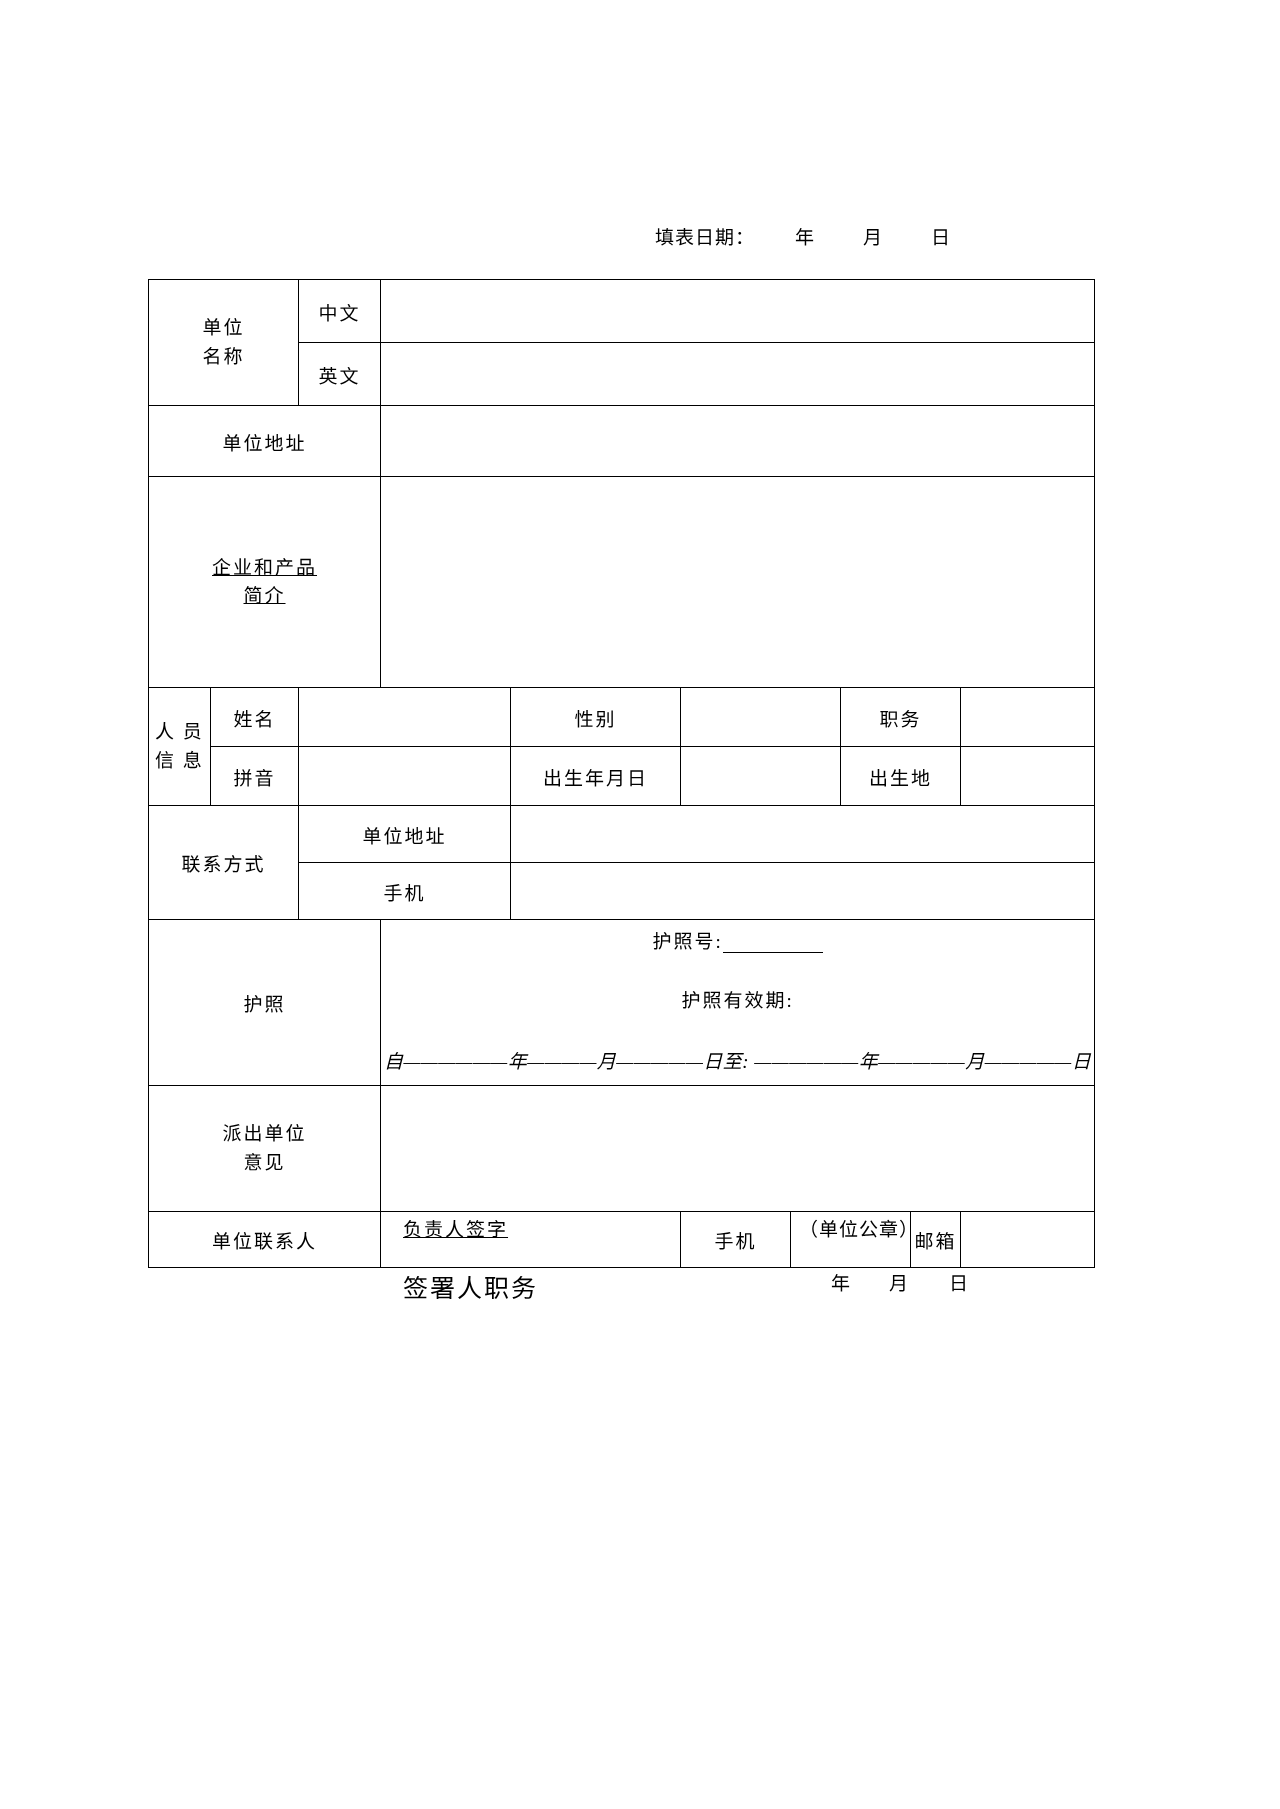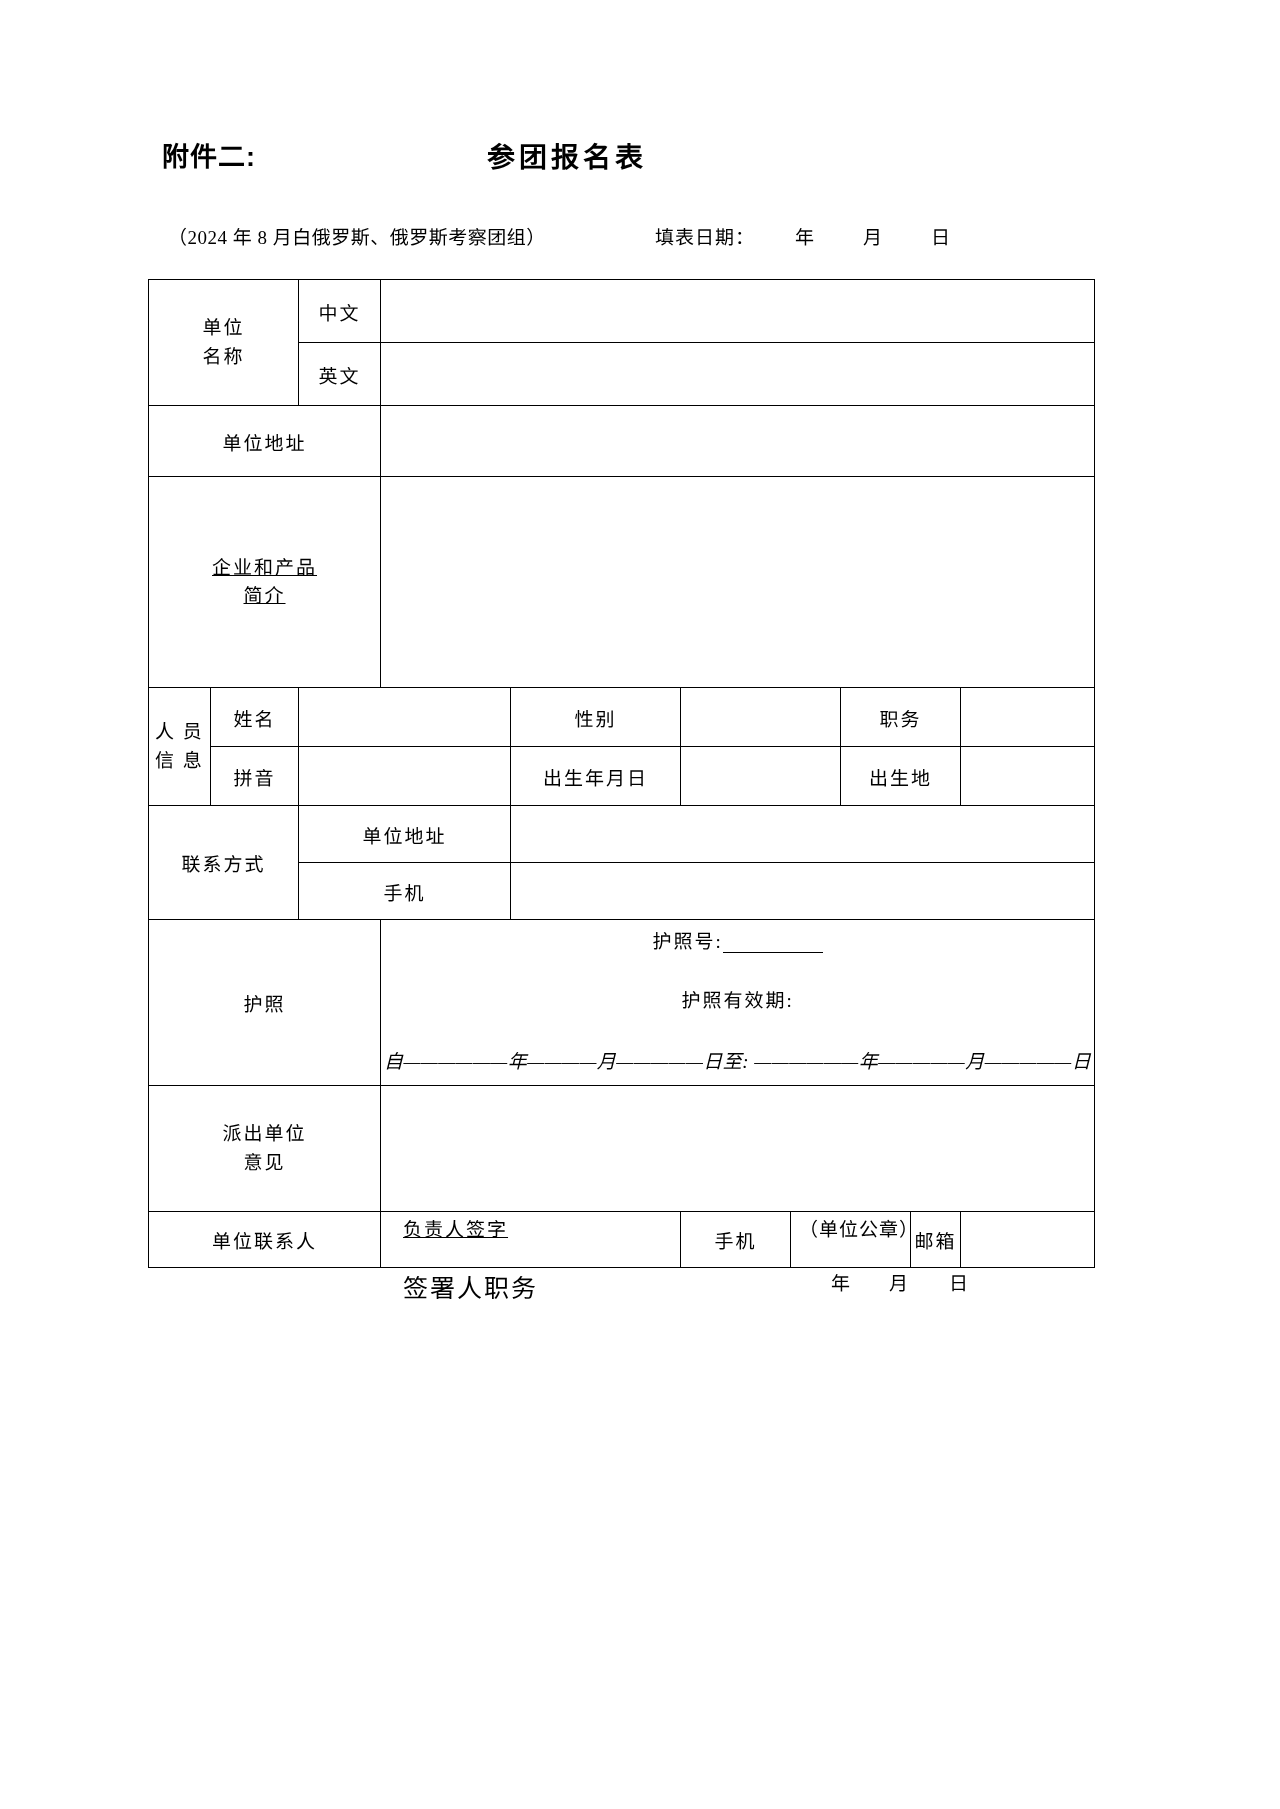--- a/index.html
+++ b/index.html
@@ -173,27 +173,22 @@
 
   .vcenter-2line {
     line-height: 1.5;
   }
 </style>
 </head>
 <body>
 
 <div class="page">
 
-  <div class="header-row">
-    <div class="attach-label">附件二:</div>
-    <div class="doc-title">参团报名表</div>
-  </div>
 
   <div class="subheader-row">
-    <div class="group-note">（2024 年 8 月白俄罗斯、俄罗斯考察团组）</div>
     <div class="fill-date">
       <span>填表日期：</span><span class="gap1"></span><span>年</span><span class="gap2"></span><span>月</span><span class="gap2"></span><span>日</span>
     </div>
   </div>
 
   <table class="form">
     <colgroup>
       <col style="width:62px">
       <col style="width:88px">
       <col style="width:82px">

